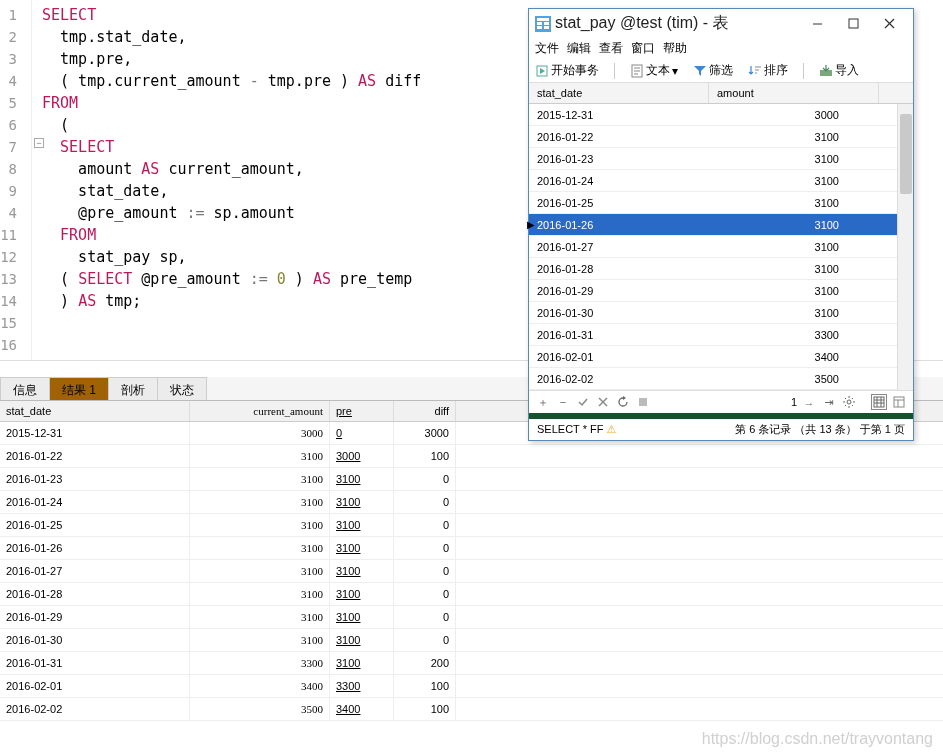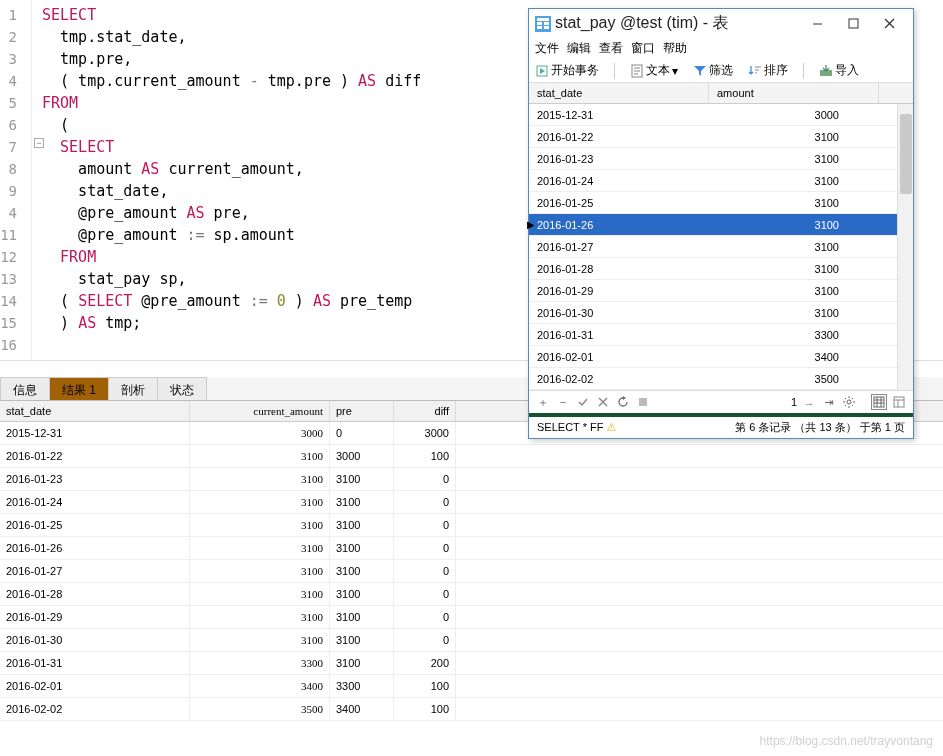--- a/index.html
+++ b/index.html
@@ -22,21 +22,21 @@
 .tab.active { background: #a16207; }
 
 
 .result { }
 .res-head { display: flex; background: #f1f1f1; border-bottom: 1px solid #ccc; }
 .res-head .cell { border-right: 1px solid #ddd; padding: 4px 6px; font-size: 11px; }
 .res-body .row { display: flex; border-bottom: 1px solid #eee; }
 .res-body .cell { border-right: 1px solid #eee; padding: 3px 6px; font-size: 11px; height: 22px; line-height: 16px; }
 .c0 { width: 190px; }
 .c1 { width: 140px; text-align: right; font-family: Liberation Serif, serif; }
-.c2 { width: 64px; }
+.c2 { width: 64px; text-decoration: underline; }
 .c3 { width: 62px; text-align: right; }
 
 
 .win { position: absolute; left: 528px; top: 8px; width: 386px; background: #fff; border: 1px solid #5a88b7; box-shadow: 2px 2px 6px rgba(0,0,0,.2); }
 .titlebar { display: flex; align-items: center; padding: 4px 6px; background: #fff; }
 .titlebar .ticon { width: 16px; height: 16px; background: #4fa3e2; margin-right: 4px; display: flex; align-items: center; justify-content: center; }
 .titlebar .ticon svg { width: 12px; height: 12px; }
 .titlebar .title { flex: 1; font-size: 16px; color: #222; }
 .winbtn { width: 36px; height: 20px; display: flex; align-items: center; justify-content: center; }
 .winbtn svg { width: 11px; height: 11px; }
@@ -56,24 +56,24 @@
 .grid-body .gc { padding: 2px 8px; font-size: 11px; }
 .grid-body .gc1 { text-align: right; padding-right: 40px; }
 .rowptr { position: absolute; left: -2px; color: #000; font-size: 10px; }
 .scrollbar { position: absolute; right: 0; top: 0; width: 16px; height: 100%; background: #f1f1f1; border-left: 1px solid #ddd; }
 .scrollthumb { position: absolute; width: 12px; left: 2px; background: #c9c9c9; border-radius: 2px; }
 
 .win-status { display: flex; align-items: center; padding: 3px 6px; gap: 4px; border-top: 1px solid #ddd; font-size: 11px; }
 .win-status .spacer { flex: 1; }
 .sbtn { width: 16px; height: 16px; display: flex; align-items: center; justify-content: center; color: #666; }
 .sbtn svg { width: 12px; height: 12px; }
-.win-status2 { display: flex; align-items: center; justify-content: space-between; padding: 3px 8px; border-top: 4px solid #14532d; font-size: 11px; }
+.win-status2 { display: flex; align-items: center; justify-content: space-between; padding: 3px 8px; border-top: 6px solid #14532d; font-size: 11px; }
 .warn { color: #f5a623; }
 
-.watermark { position: absolute; right: 10px; bottom: 8px; color: #d0d0d0; font-size: 12px; font-family: Arial; }
+.watermark { position: absolute; right: 10px; bottom: 8px; color: #d0d0d0; font-size: 16px; font-family: Arial; }
 </style>
 </head>
 <body>
 
 <div class="editor">
   <div class="gutter" id="gutter">
       <div>1</div>
       <div>2</div>
       <div>3</div>
       <div>4</div>
@@ -93,21 +93,20 @@
   <div class="code" id="code">
       <div class="code-line"><span class="kw">SELECT</span></div>
       <div class="code-line">  tmp.stat_date,</div>
       <div class="code-line">  tmp.pre,</div>
       <div class="code-line">  ( tmp.current_amount <span class="op">-</span> tmp.pre ) <span class="kw">AS</span> diff </div>
       <div class="code-line"><span class="kw">FROM</span></div>
       <div class="code-line">  (</div>
       <div class="code-line">  <span class="kw">SELECT</span></div>
       <div class="code-line">    amount <span class="kw">AS</span> current_amount,</div>
       <div class="code-line">    stat_date,</div>
-      <div class="code-line">    @pre_amount <span class="kw">AS</span> pre,</div>
       <div class="code-line">    @pre_amount <span class="op">:=</span> sp.amount</div>
       <div class="code-line">  <span class="kw">FROM</span></div>
       <div class="code-line">    stat_pay sp,</div>
       <div class="code-line">  ( <span class="kw">SELECT</span> @pre_amount <span class="op">:=</span> <span class="lit">0</span> ) <span class="kw">AS</span> pre_temp</div>
       <div class="code-line">  ) <span class="kw">AS</span> tmp;</div>
     </div>
 </div>
 <div class="fold">−</div>
 
 <div class="tabs" id="tabs">

